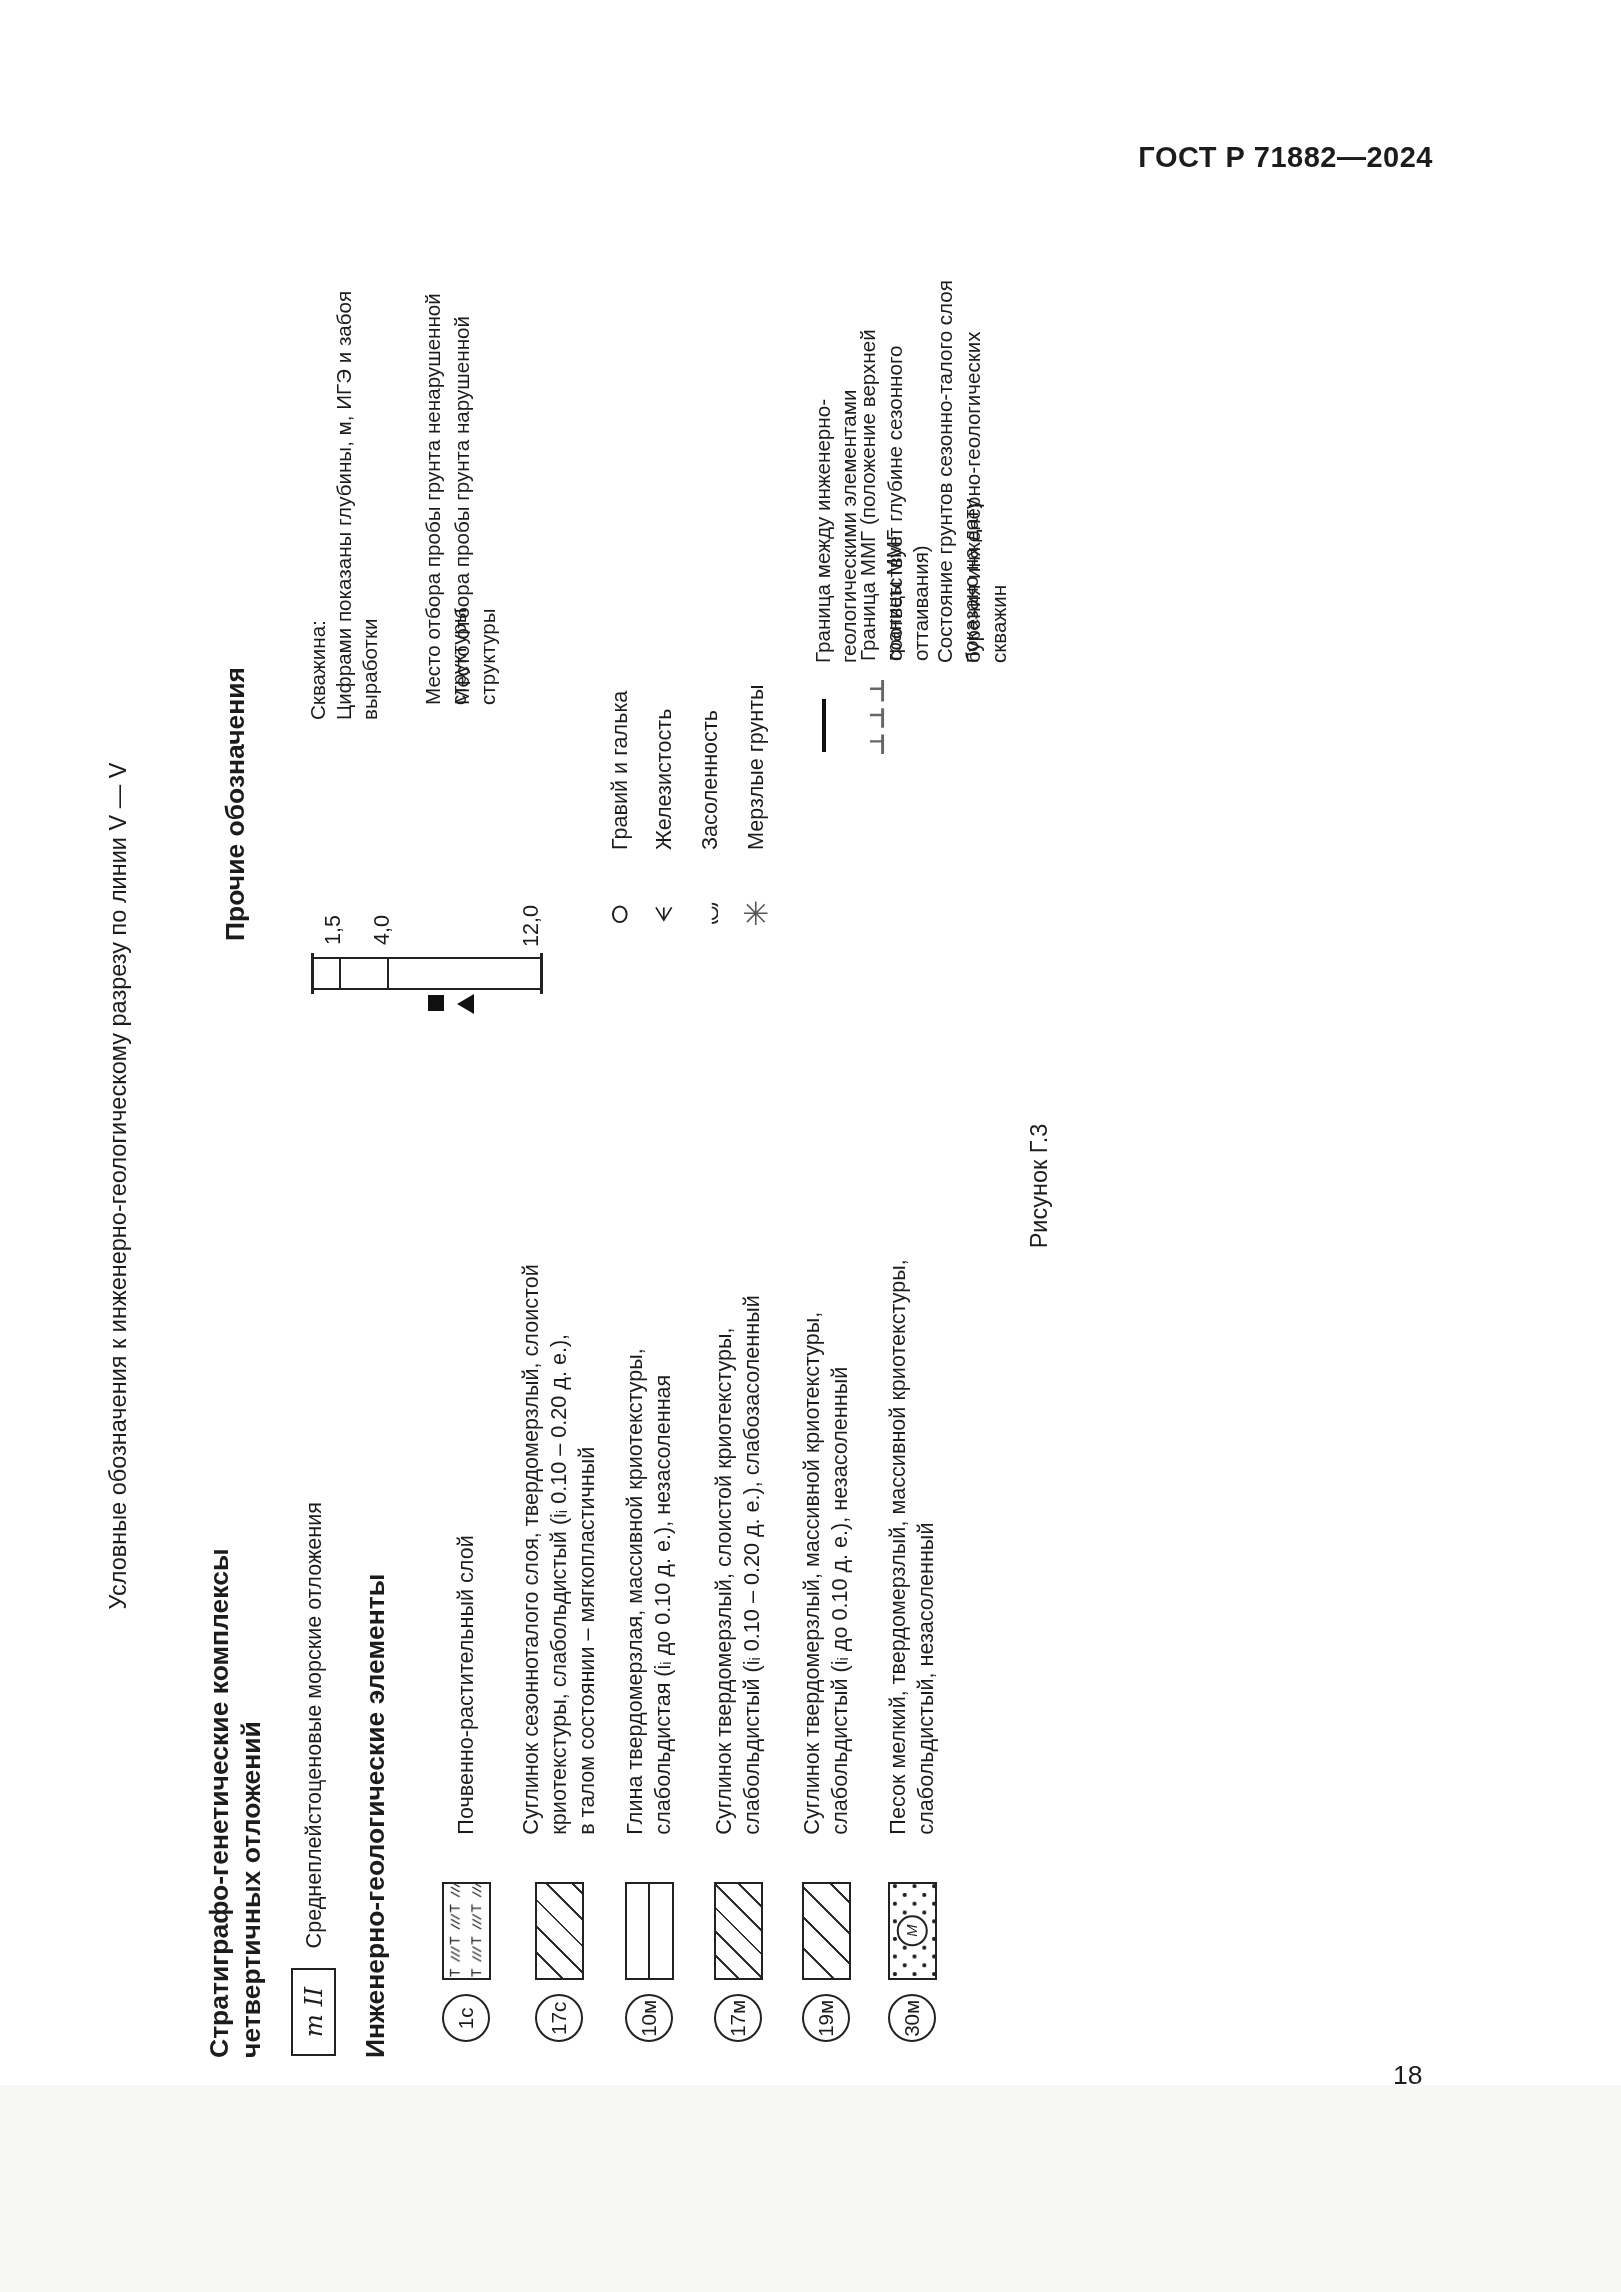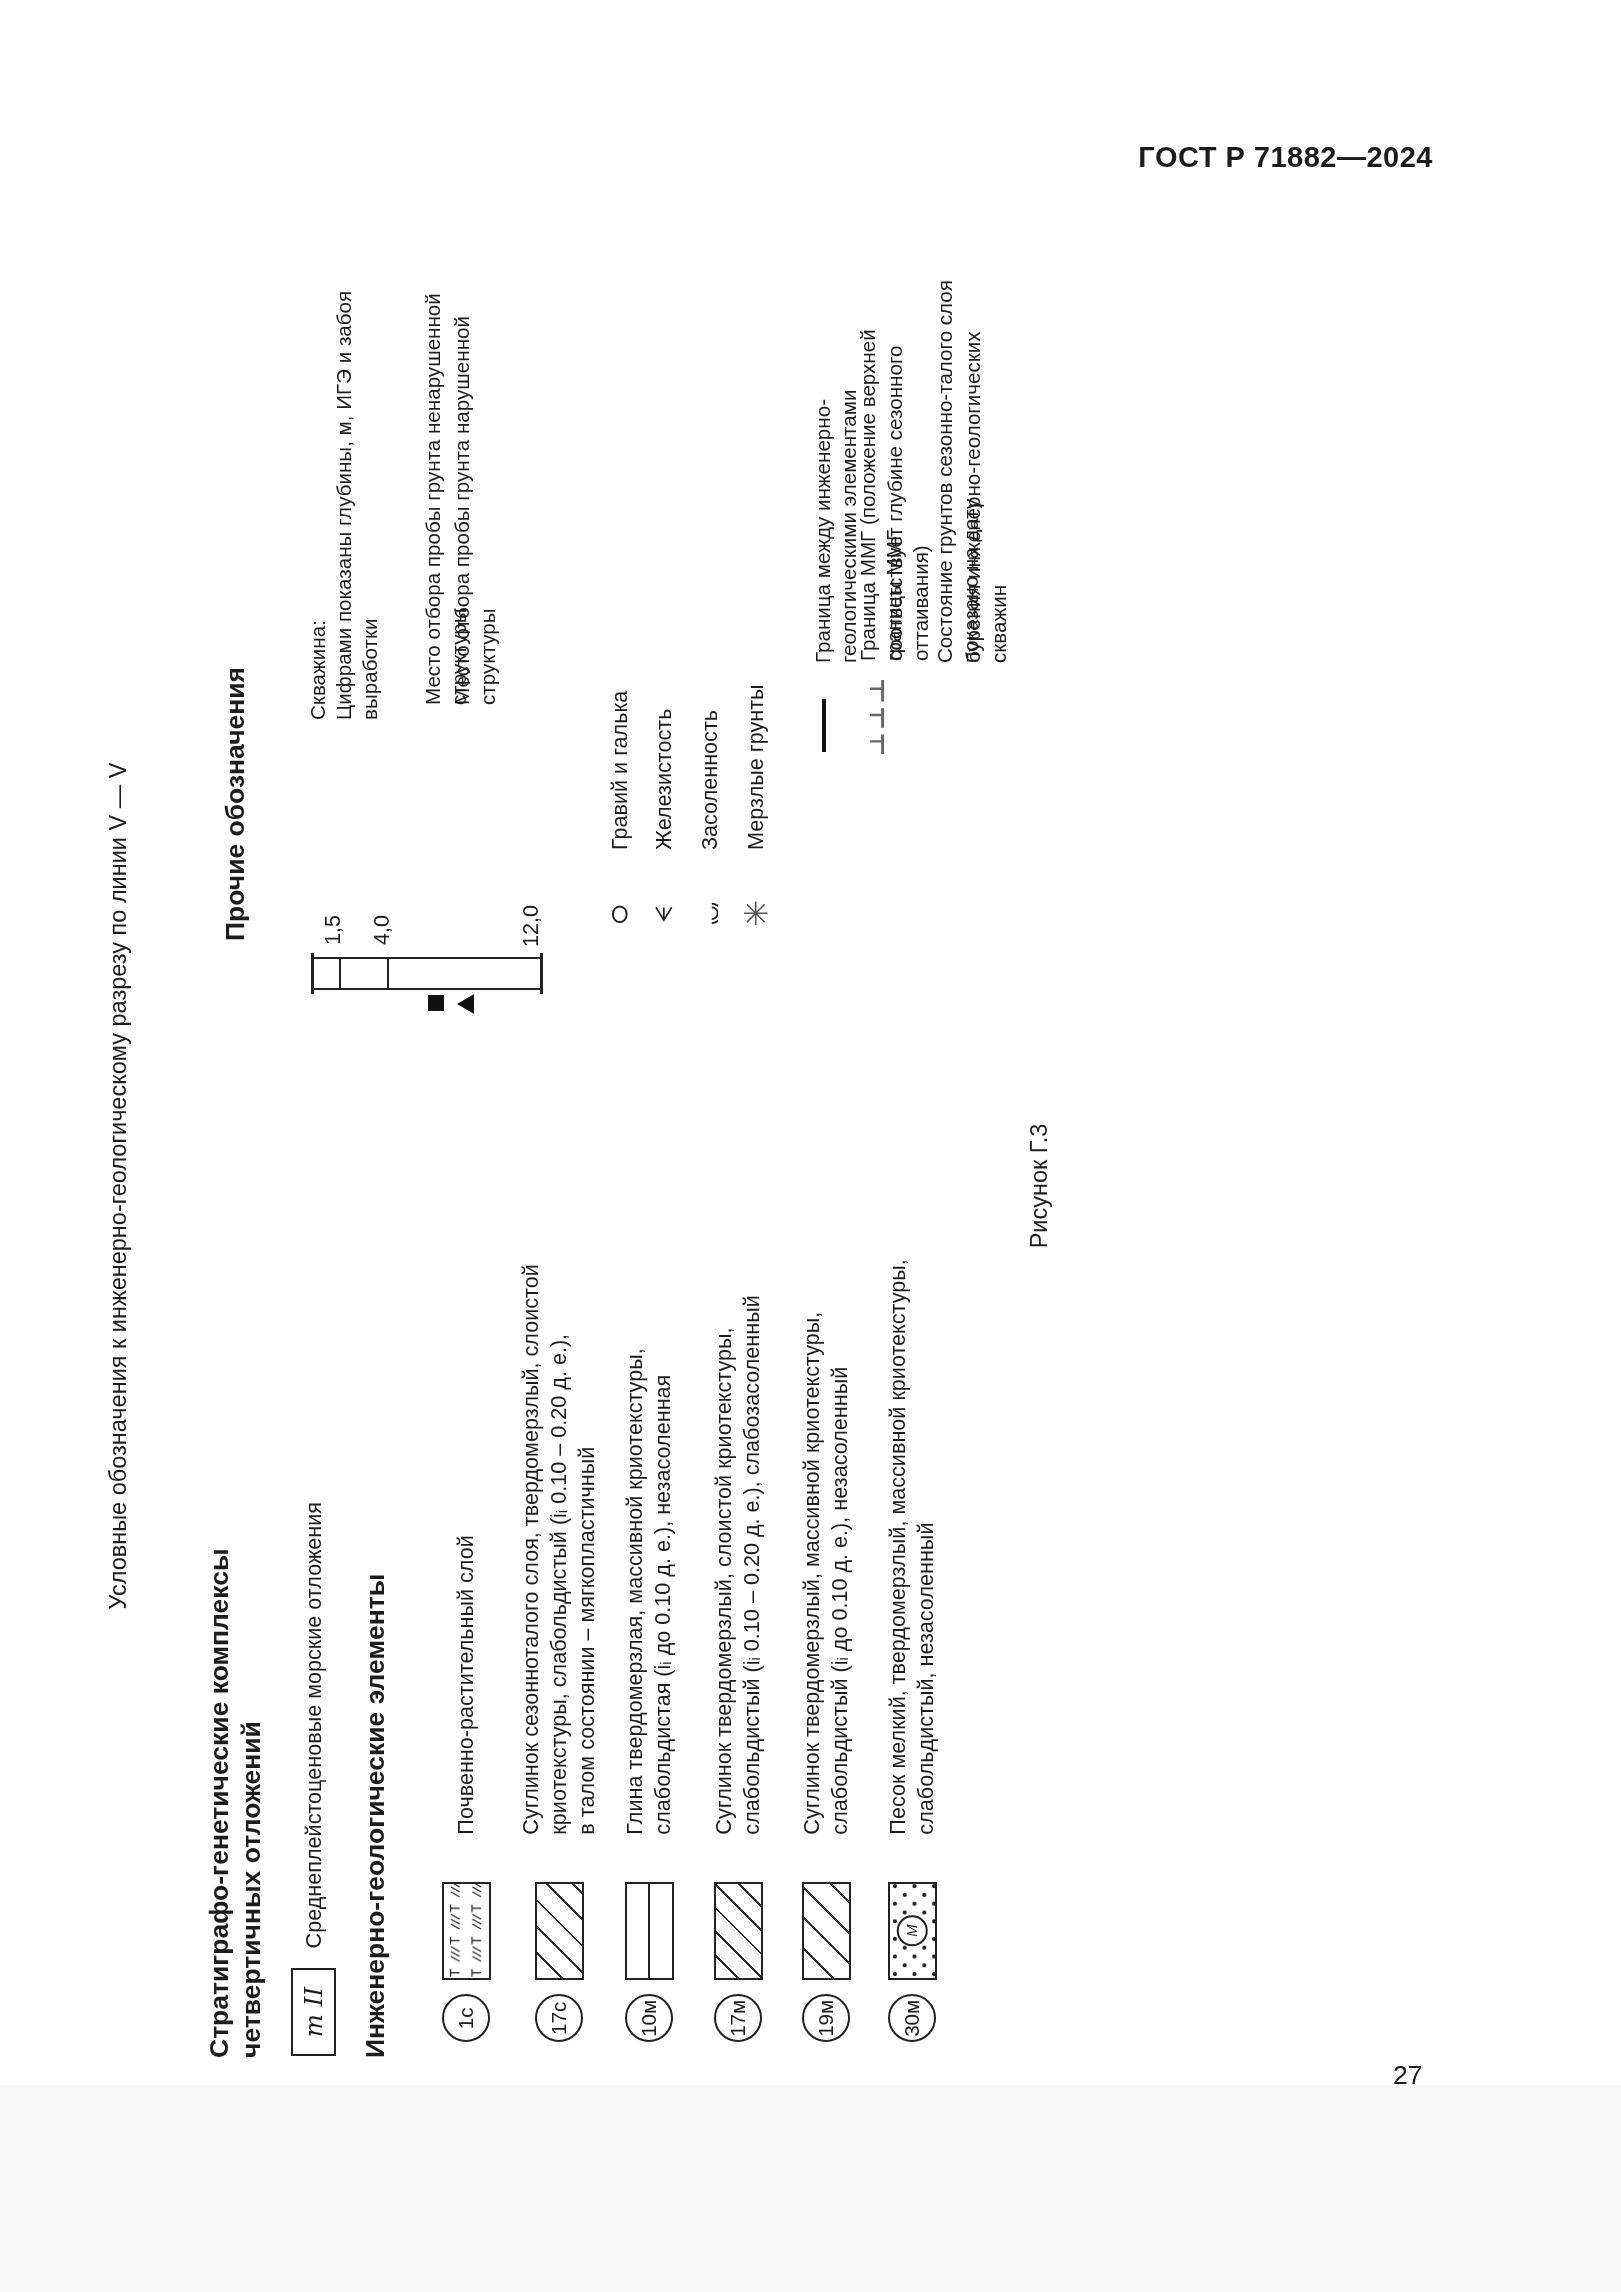--- a/index.html
+++ b/index.html
@@ -65,21 +65,21 @@
   .note-b{left:1449px;top:857px;}
   .fig-caption{left:0;top:923px;width:100%;text-align:center;font-size:23.5px;}
   svg{display:block;}
 </style>
 </head>
 <body>
 
 <div class="page">
 
   <div class="gost-header">ГОСТ Р 71882—2024</div>
-  <div class="page-number">27</div>
+  <div class="page-number">18</div>
 
   <div class="landscape">
 
     <div class="abs l-title">Условные обозначения к инженерно-геологическому разрезу по линии V — V</div>
 
     <div class="abs sec-h strat-h">
       <div>Стратиграфо-генетические комплексы</div>
       <div>четвертичных отложений</div>
     </div>
 

